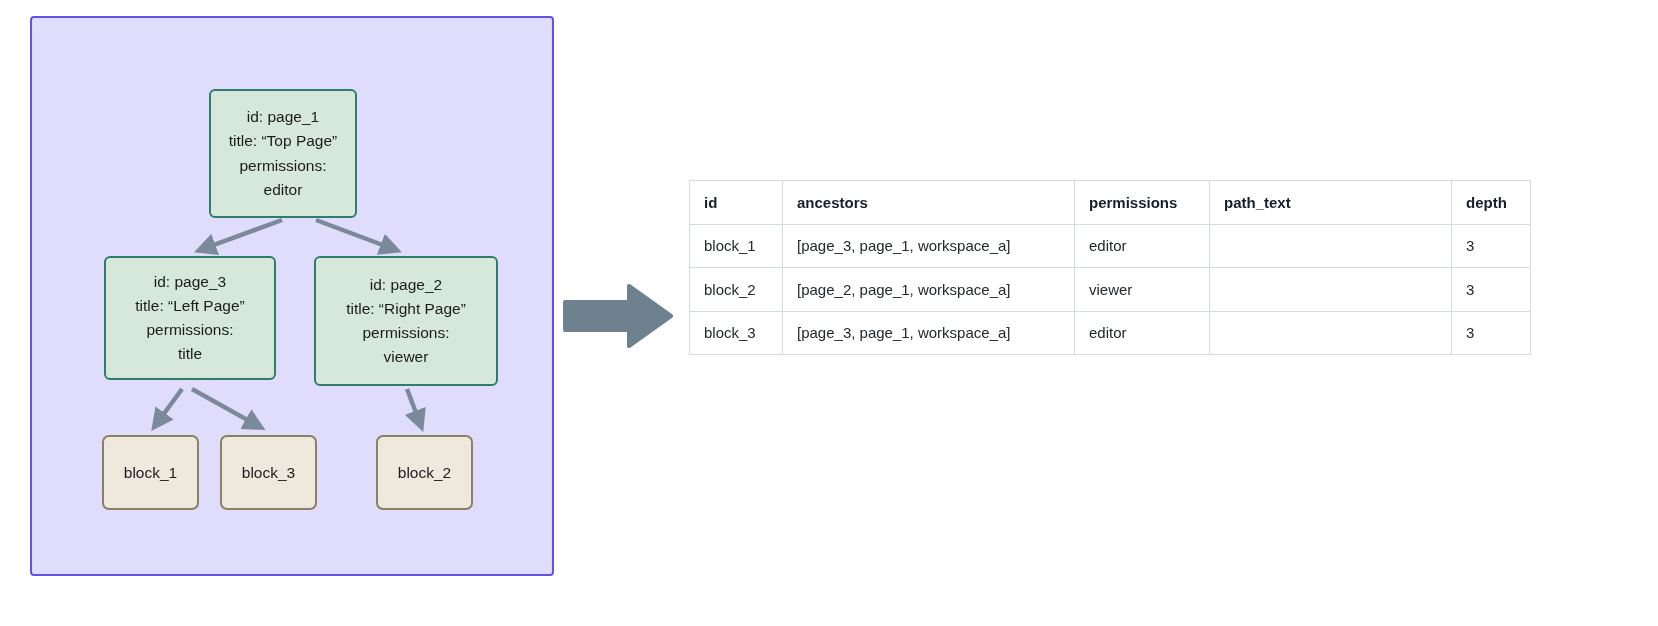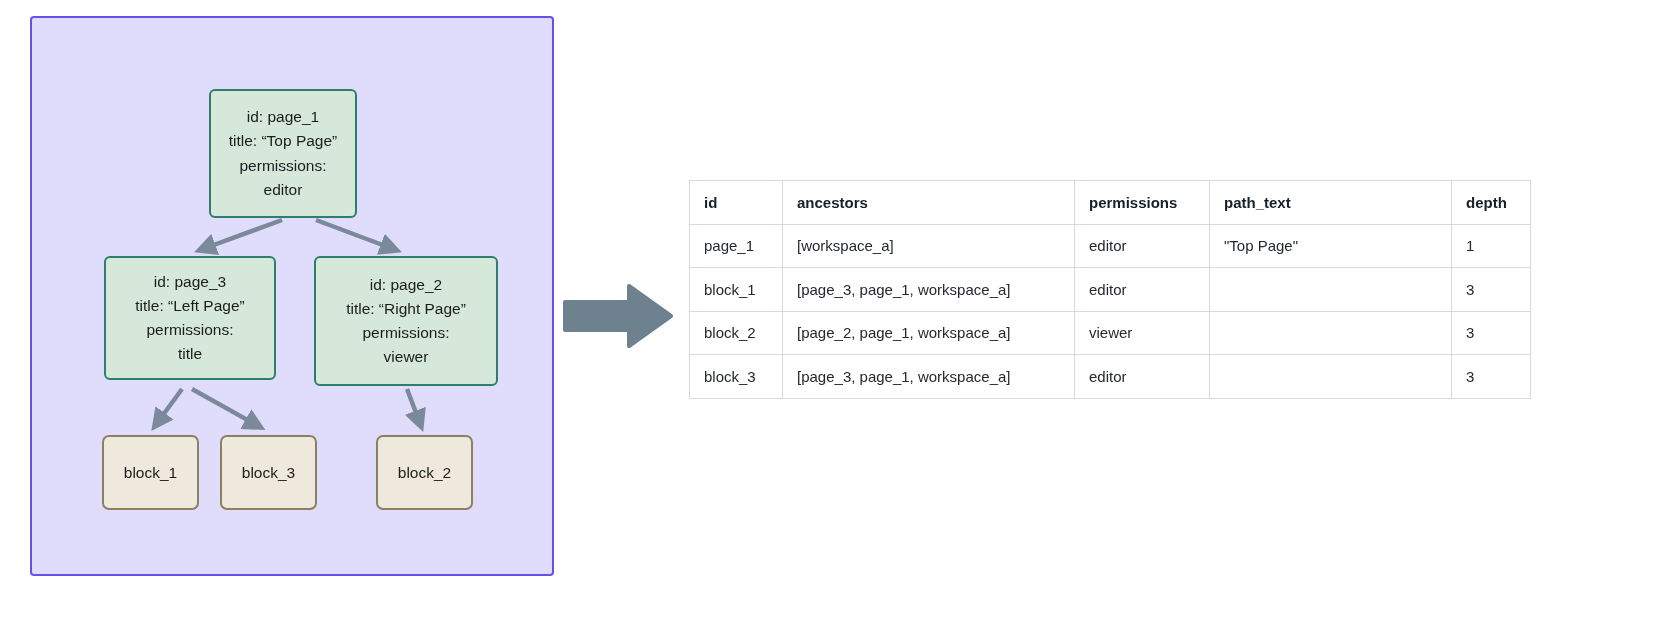--- a/index.html
+++ b/index.html
@@ -204,27 +204,20 @@
         <tr>
           <th>id</th>
           <th>ancestors</th>
           <th>permissions</th>
           <th>path_text</th>
           <th>depth</th>
         </tr>
       </thead>
       <tbody>
         <tr>
-          <td>page_1</td>
-          <td>[workspace_a]</td>
-          <td>editor</td>
-          <td>"Top Page"</td>
-          <td>1</td>
-        </tr>
-        <tr>
           <td>block_1</td>
           <td>[page_3, page_1, workspace_a]</td>
           <td>editor</td>
           <td></td>
           <td>3</td>
         </tr>
         <tr>
           <td>block_2</td>
           <td>[page_2, page_1, workspace_a]</td>
           <td>viewer</td>

